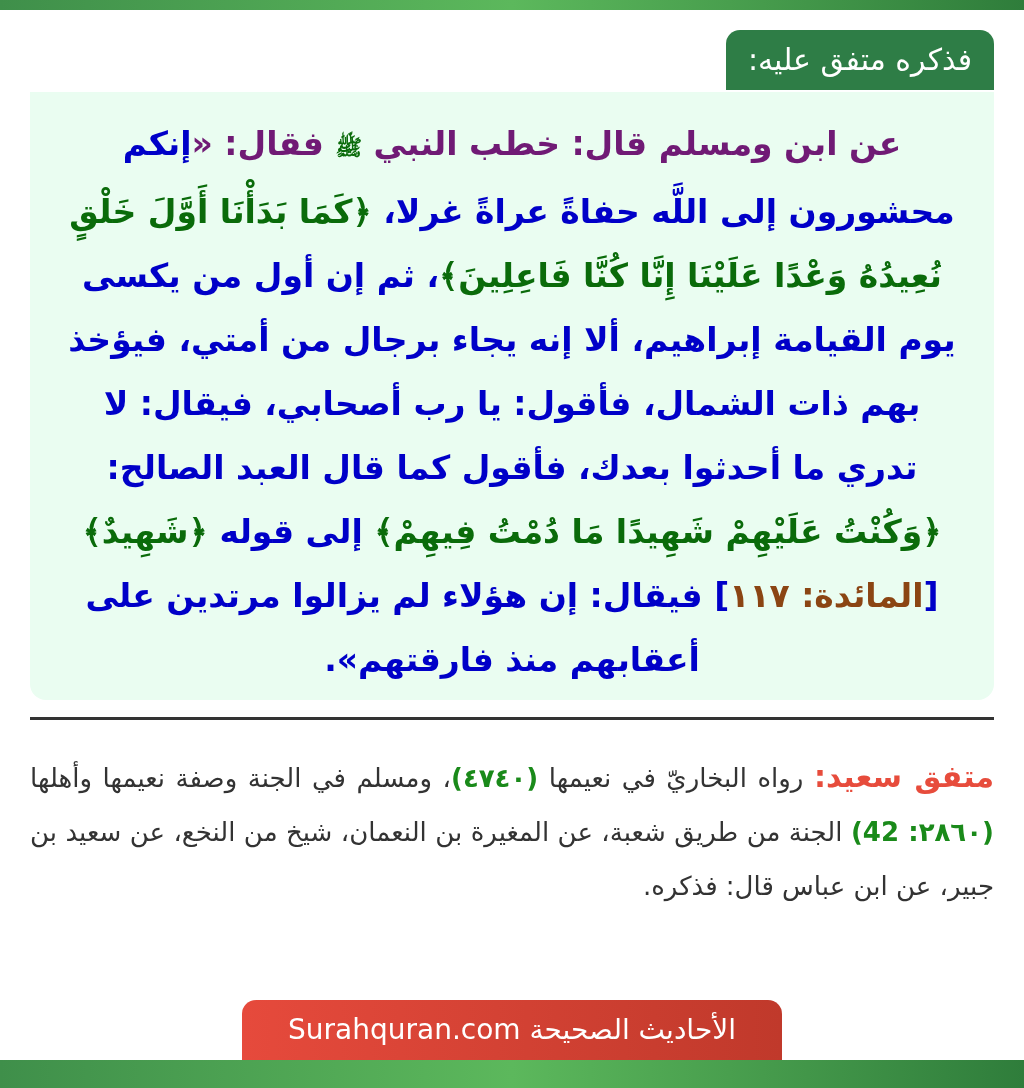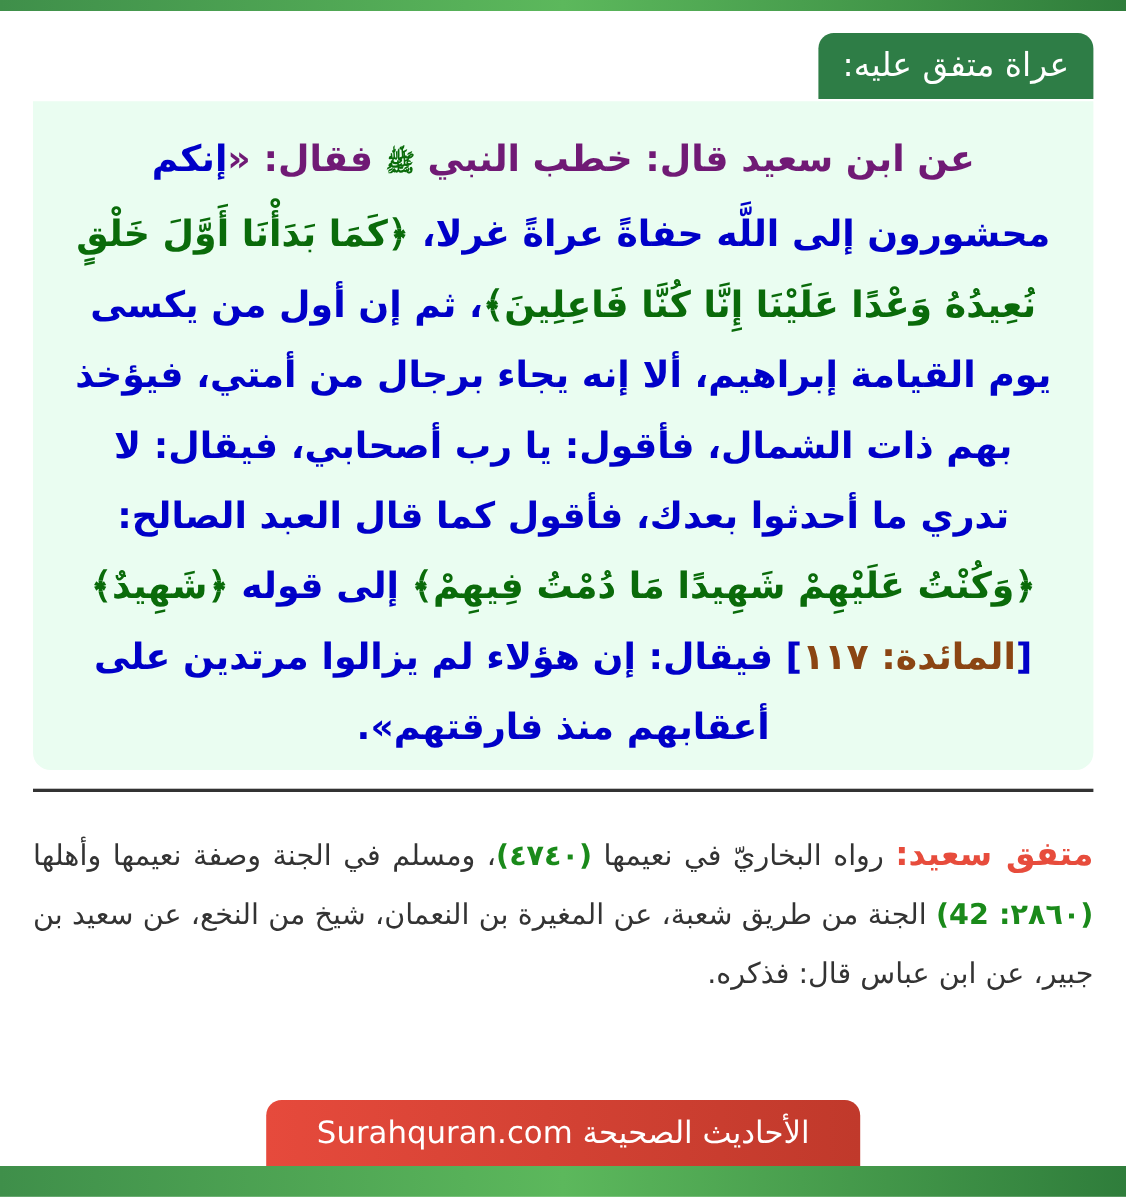--- a/index.html
+++ b/index.html
@@ -54,25 +54,25 @@
     border-radius:14px 14px 0 0;
     color:#ffffff; font-size:28px; line-height:60px; text-align:center;
     direction:rtl;
   }
 </style>
 </head>
 <body>
 
 <div class="top-bar"></div>
 
-<div class="title-tab">عراة متفق عليه:</div>
+<div class="title-tab">فذكره متفق عليه:</div>
 
 <div class="hadith-box">
   <div class="hadith-text">
-    <span class="narrator">عن ابن سعيد قال: خطب النبي</span>
+    <span class="narrator">عن ابن ومسلم قال: خطب النبي</span>
     <span class="saw">ﷺ</span>
     <span class="narrator">فقال: «</span><span>إنكم محشورون إلى اللَّه حفاةً عراةً غرلا، </span><span class="quran">﴿كَمَا بَدَأْنَا أَوَّلَ خَلْقٍ نُعِيدُهُ وَعْدًا عَلَيْنَا إِنَّا كُنَّا فَاعِلِينَ﴾</span><span>، ثم إن أول من يكسى يوم القيامة إبراهيم، ألا إنه يجاء برجال من أمتي، فيؤخذ بهم ذات الشمال، فأقول: يا رب أصحابي، فيقال: لا تدري ما أحدثوا بعدك، فأقول كما قال العبد الصالح: </span><span class="quran">﴿وَكُنْتُ عَلَيْهِمْ شَهِيدًا مَا دُمْتُ فِيهِمْ﴾</span><span> إلى قوله </span><span class="quran">﴿شَهِيدٌ﴾</span><span> [</span><span class="ref">المائدة: ١١٧</span><span>]</span><span> فيقال: إن هؤلاء لم يزالوا مرتدين على أعقابهم منذ فارقتهم».</span>
   </div>
 </div>
 
 <div class="divider"></div>
 
 <div class="takhrij">
   <span class="label">متفق سعيد:</span><span> رواه البخاريّ في نعيمها </span><span class="num">(٤٧٤٠)</span><span>، ومسلم في الجنة وصفة نعيمها وأهلها </span><span class="num">(٢٨٦٠: 42)</span><span> الجنة من طريق شعبة، عن المغيرة بن النعمان، شيخ من النخع، عن سعيد بن جبير، عن ابن عباس قال: فذكره.</span>
 </div>

